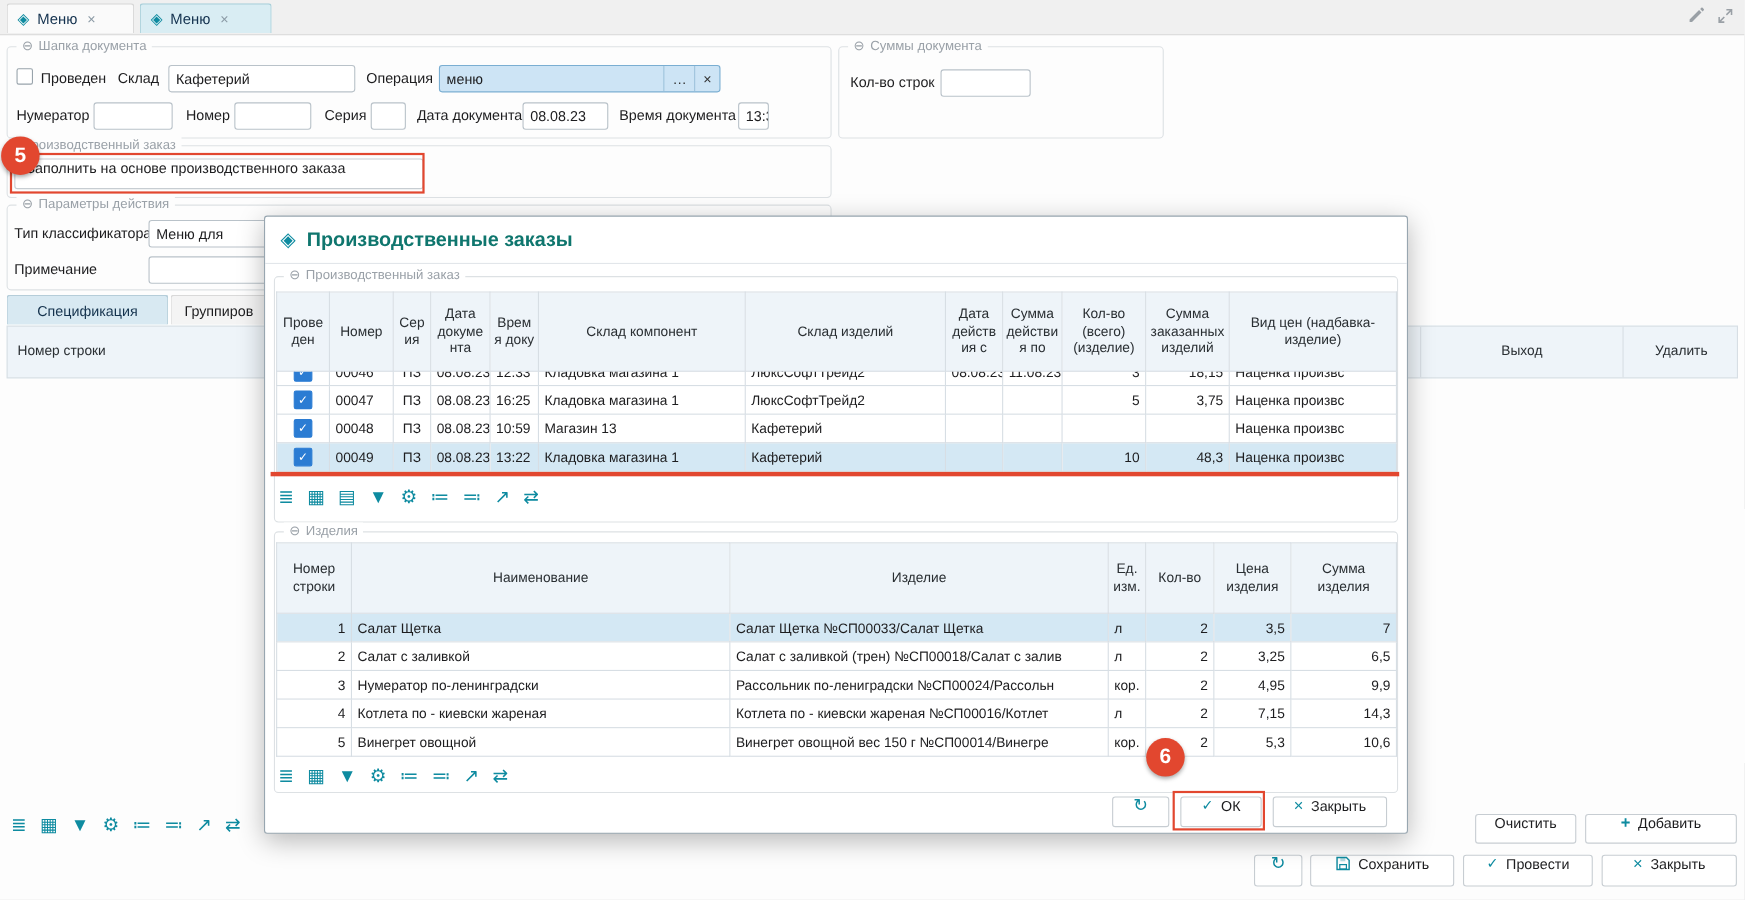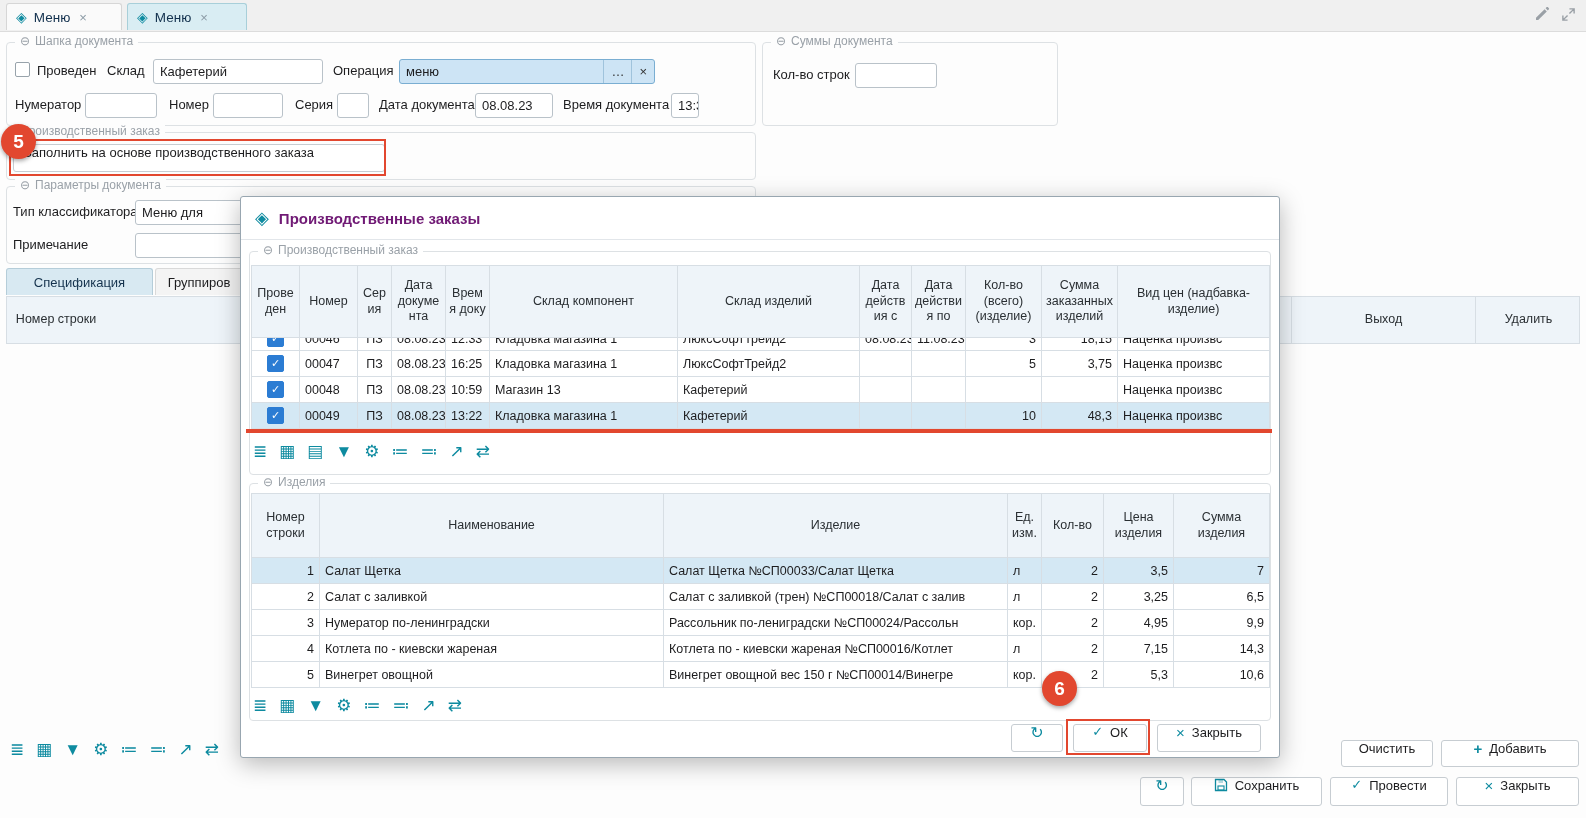--- a/index.html
+++ b/index.html
@@ -47,21 +47,21 @@
   .spec-cell{position:absolute;top:0;bottom:0;border-left:1px solid #d7dee4;display:flex;align-items:center;
     justify-content:center;text-align:center;white-space:normal;line-height:1.25;font-size:12.5px;color:#2a2f33;
     padding:0 4px;box-sizing:border-box;}
   .spec-cell.first{border-left:none;}
   
   .dialog{position:absolute;left:240px;top:196px;width:1038px;height:560px;background:#fff;
     border:1px solid #98a6b0;border-radius:3px;box-shadow:0 6px 24px rgba(0,0,0,.28);z-index:40;}
   .dlg-title{position:absolute;left:0;top:0;right:0;height:42px;border-bottom:1px solid #e2e6ea;
     display:flex;align-items:center;gap:10px;padding:0 14px;}
   .dlg-title .lyr{color:var(--accent);font-size:18px;}
-  .dlg-title .txt{font-size:15px;font-weight:bold;color:#701a75;}
+  .dlg-title .txt{font-size:18px;font-weight:bold;color:#0f766e;}
   
   table.grid{border-collapse:collapse;table-layout:fixed;position:absolute;background:#fff;}
   .grid th,.grid td{border:1px solid #d7dee4;font-weight:normal;font-size:12.5px;padding:0 5px;
     overflow:hidden;white-space:nowrap;box-sizing:border-box;}
   .grid th{background:var(--header-bg);color:#2a2f33;text-align:center;white-space:normal;
     word-break:break-word;vertical-align:middle;padding:2px 3px;line-height:1.25;}
   .grid td{height:26px;color:#1d1d1f;}
   tr.sel td{background:var(--selection);}
   td.r{text-align:right;}
   td.c{text-align:center;}
@@ -145,21 +145,21 @@
       <span>Производственный заказ</span>
     </div>
     <div class="btn left" style="left:6px;top:11px;width:372px;height:28px;">
       <span>Заполнить на основе производственного заказа</span>
     </div>
   </div>
 
   <div class="group" style="left:6px;top:186px;width:750px;height:78px;">
     <div class="legend">
       <span>⊖</span>
-      <span>Параметры документа</span>
+      <span>Параметры действия</span>
     </div>
     <div class="lab" style="left:6px;top:17px;">Тип классификатора</div>
     <div class="field" style="left:128px;top:13px;width:112px;">Меню для</div>
     <div class="lab" style="left:6px;top:50px;">Примечание</div>
     <div class="field" style="left:128px;top:46px;width:112px;"></div>
   </div>
 
   <div class="spec-tab active" style="left:6px;top:268px;width:147px;">
     <span>Спецификация</span>
   </div>
@@ -245,21 +245,21 @@
       <thead>
         <tr style="height:72px;">
           <th>Проведен</th>
           <th>Номер</th>
           <th>Серия</th>
           <th>Дата документа</th>
           <th>Время доку</th>
           <th>Склад компонент</th>
           <th>Склад изделий</th>
           <th>Дата действия с</th>
-          <th>Дата действия по</th>
+          <th>Сумма действия по</th>
           <th>Кол-во (всего) (изделие)</th>
           <th>Сумма заказанных изделий</th>
           <th>Вид цен (надбавка-изделие)</th>
         </tr>
       </thead>
       <tbody>
         <tr class="clip">
           <td class="c">
               <span class="sh"><span class="cbx2">✓</span></span>
             </td>

